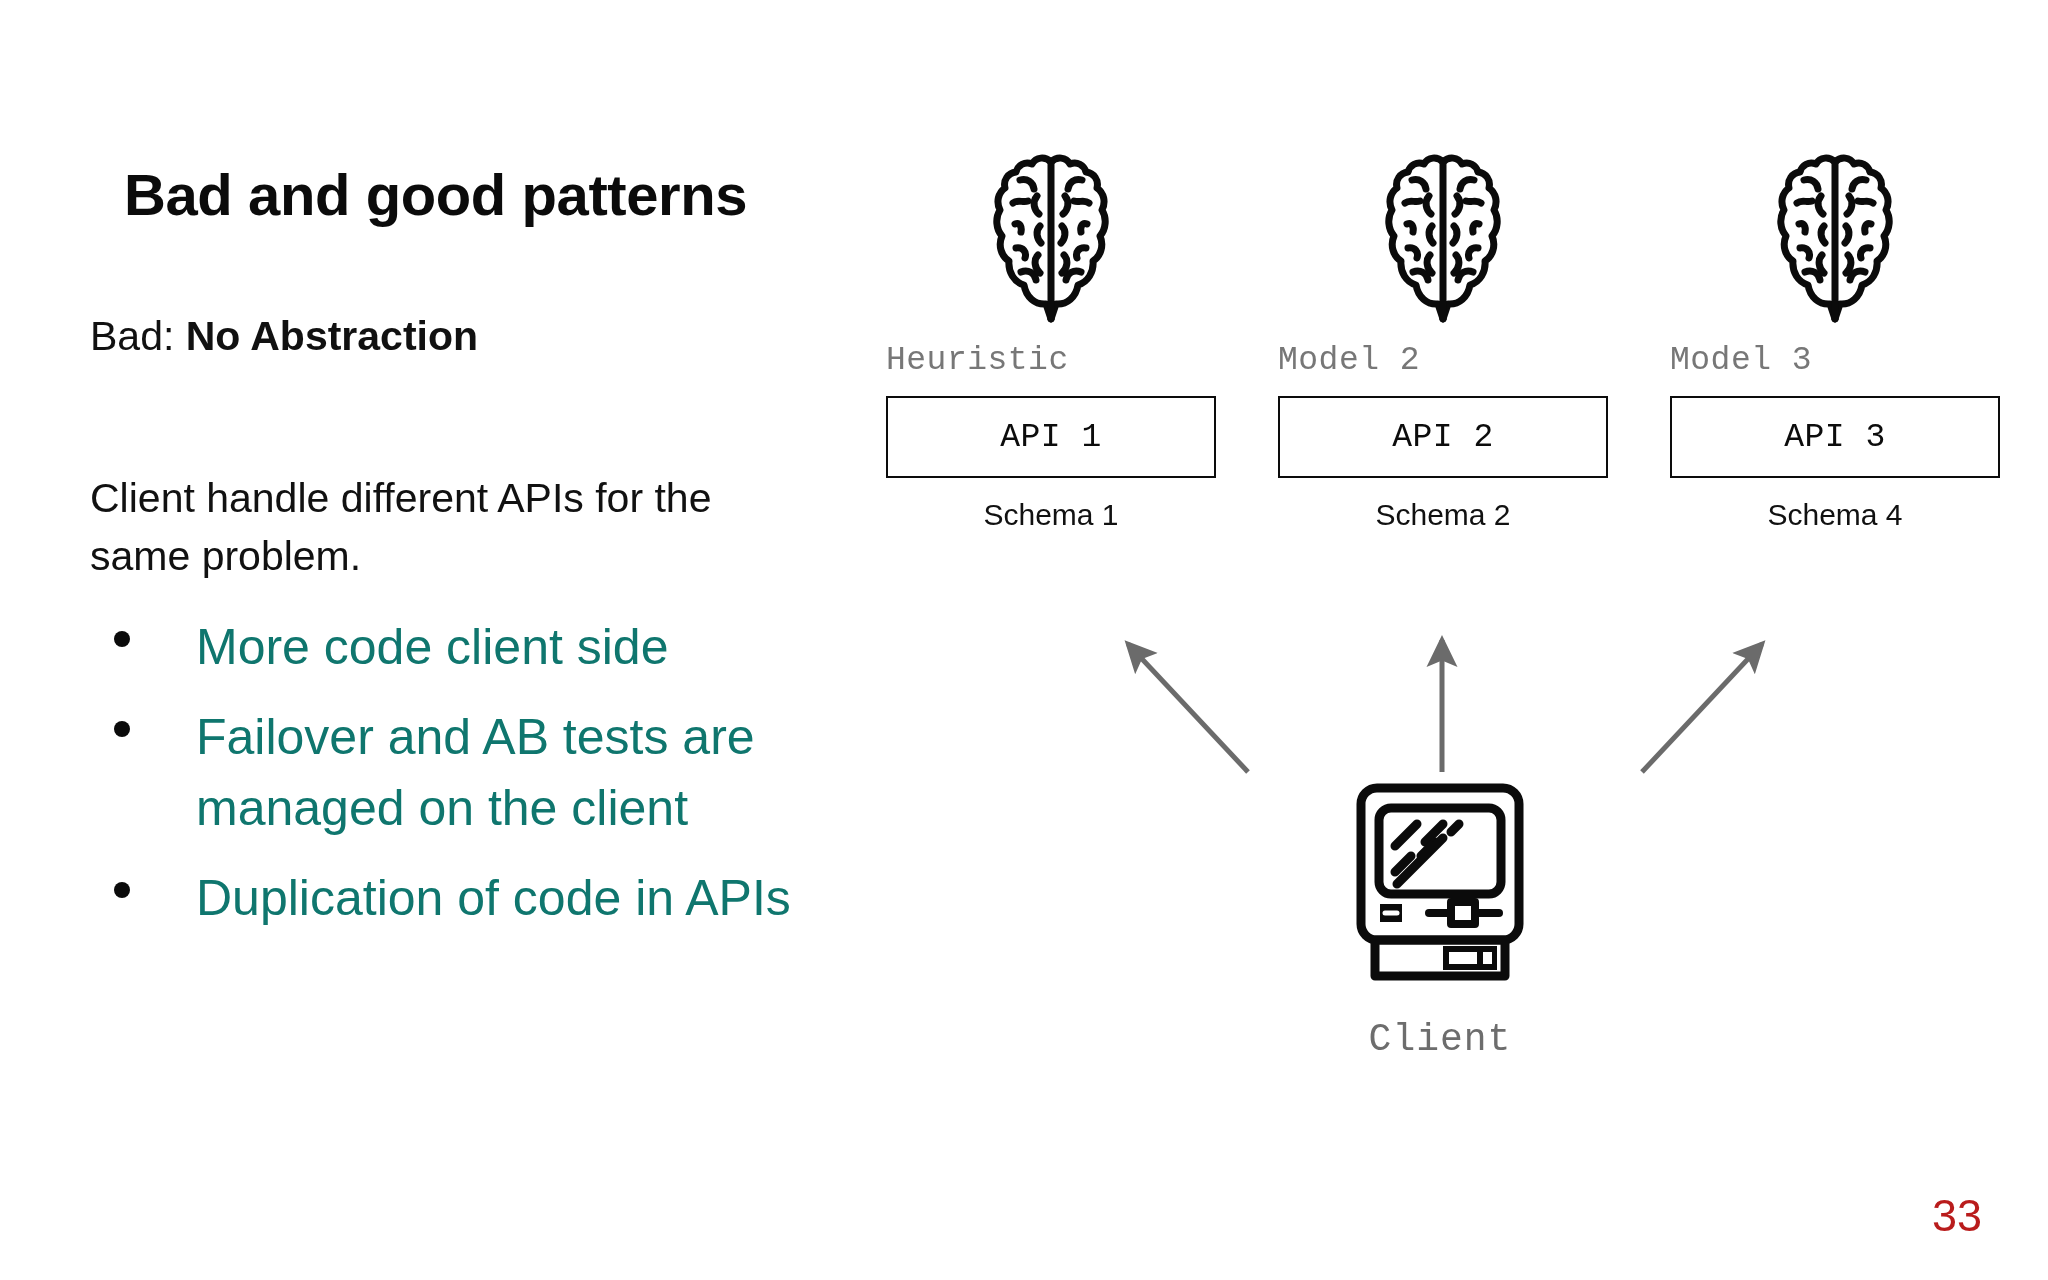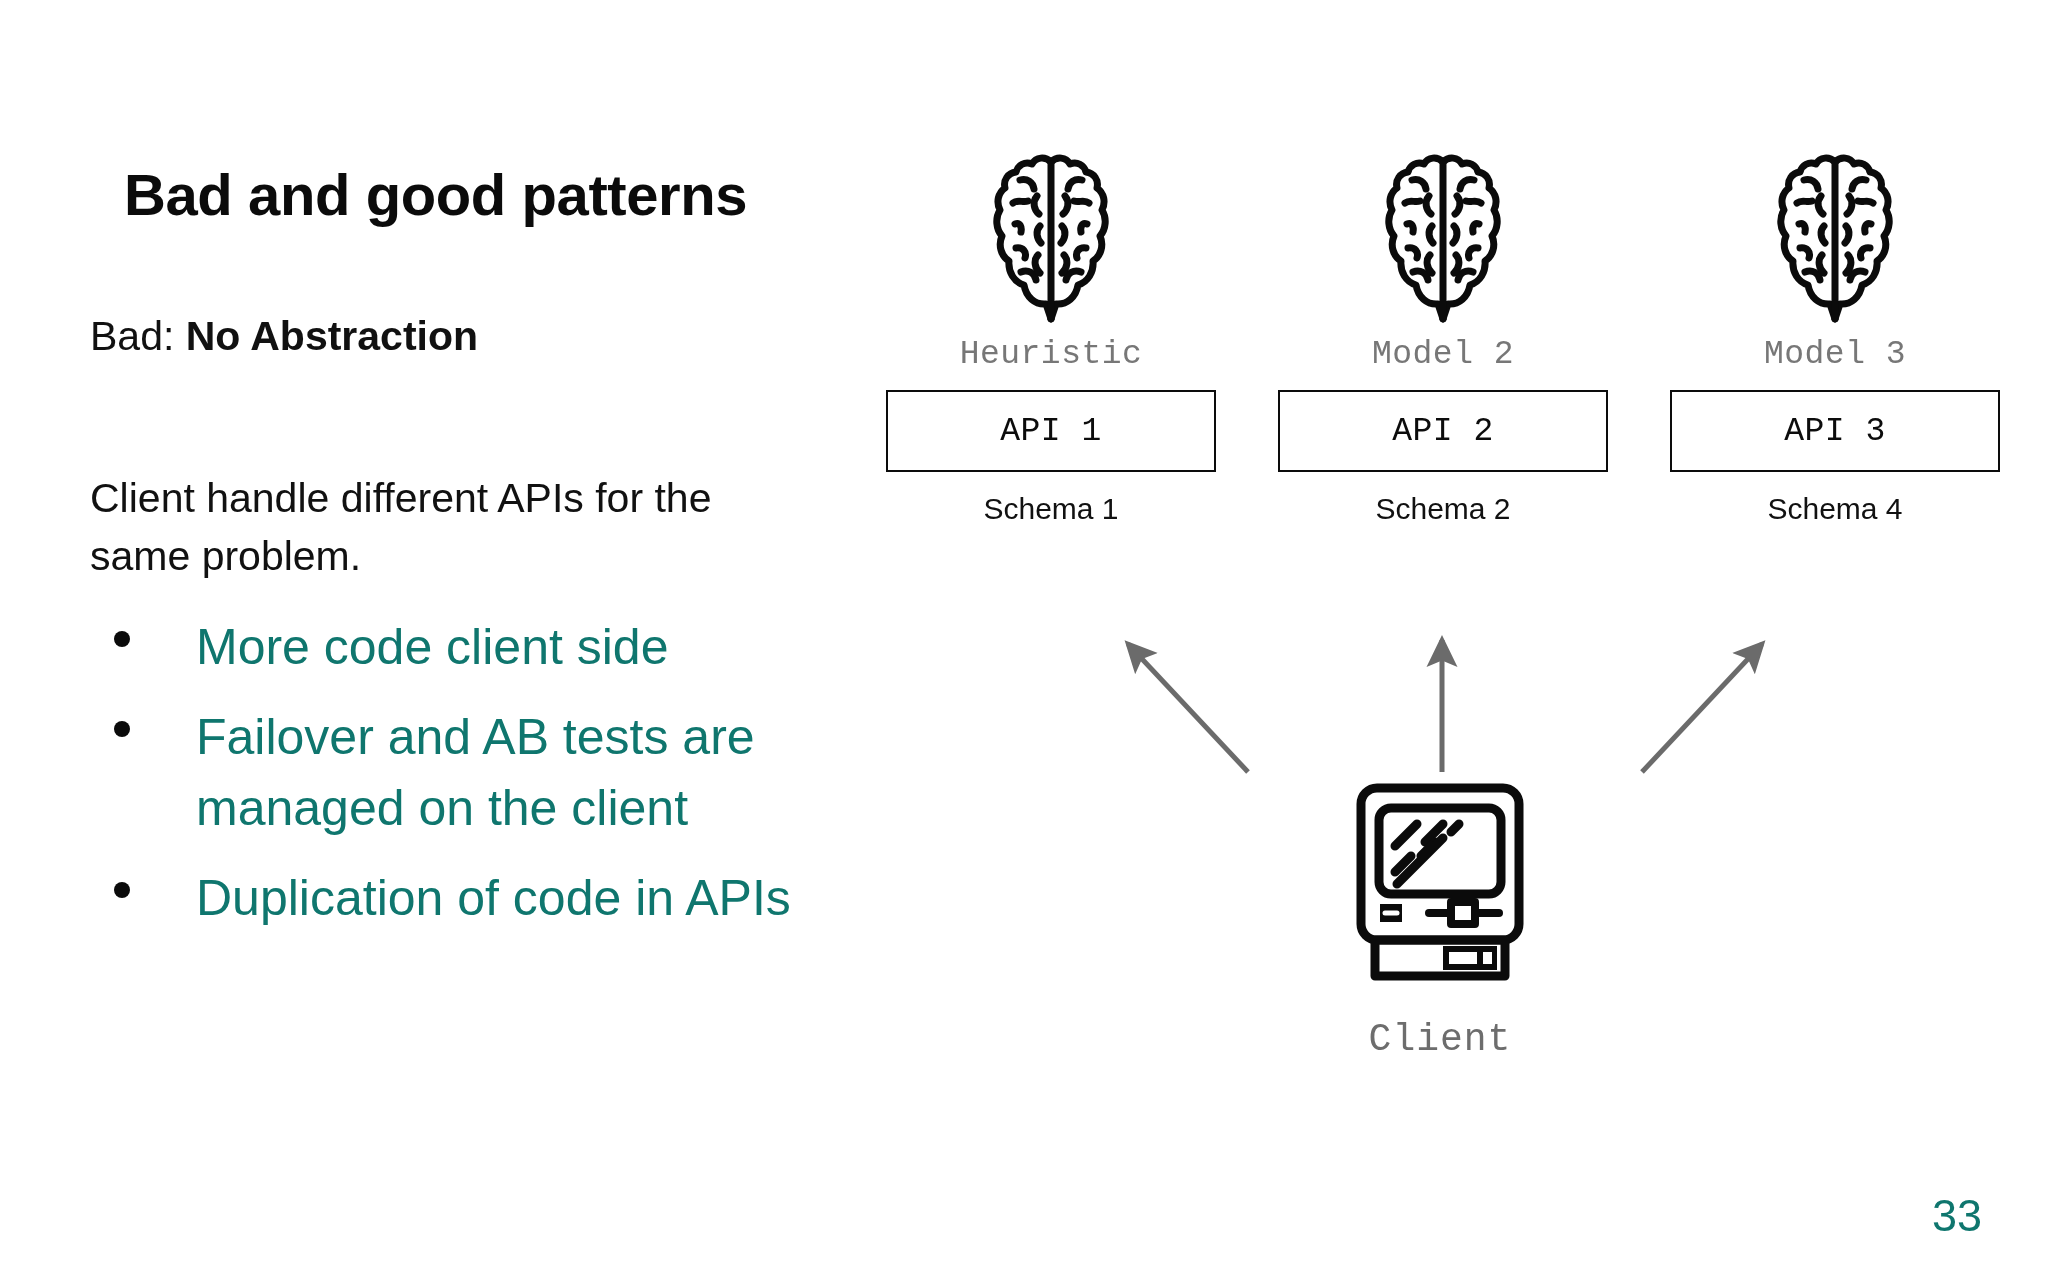--- a/index.html
+++ b/index.html
@@ -79,21 +79,21 @@
     height: 16px;
     border-radius: 50%;
     background: #0b0b0b;
   }
 
   .page-number {
     position: absolute;
     right: 66px;
     bottom: 38px;
     font-size: 45px;
-    color: #0f766e;
+    color: #b91c1c;
     font-weight: 400;
   }
 
   
   .diagram {
     position: absolute;
     left: 880px;
     top: 150px;
     width: 1120px;
     height: 1010px;
@@ -110,22 +110,22 @@
 
   .brain-wrap {
     height: 180px;
     display: flex;
     align-items: center;
     justify-content: center;
   }
   .brain-svg { display: block; }
 
   .node-label {
-    margin-top: 6px;
-    text-align: center;
+    margin-top: 12px;
+    text-align: left;
     font-family: "Liberation Mono", "DejaVu Sans Mono", monospace;
     font-size: 33px;
     color: #777777;
     letter-spacing: 0.5px;
     white-space: nowrap;
   }
 
   .api-box {
     margin-top: 17px;
     height: 78px;

